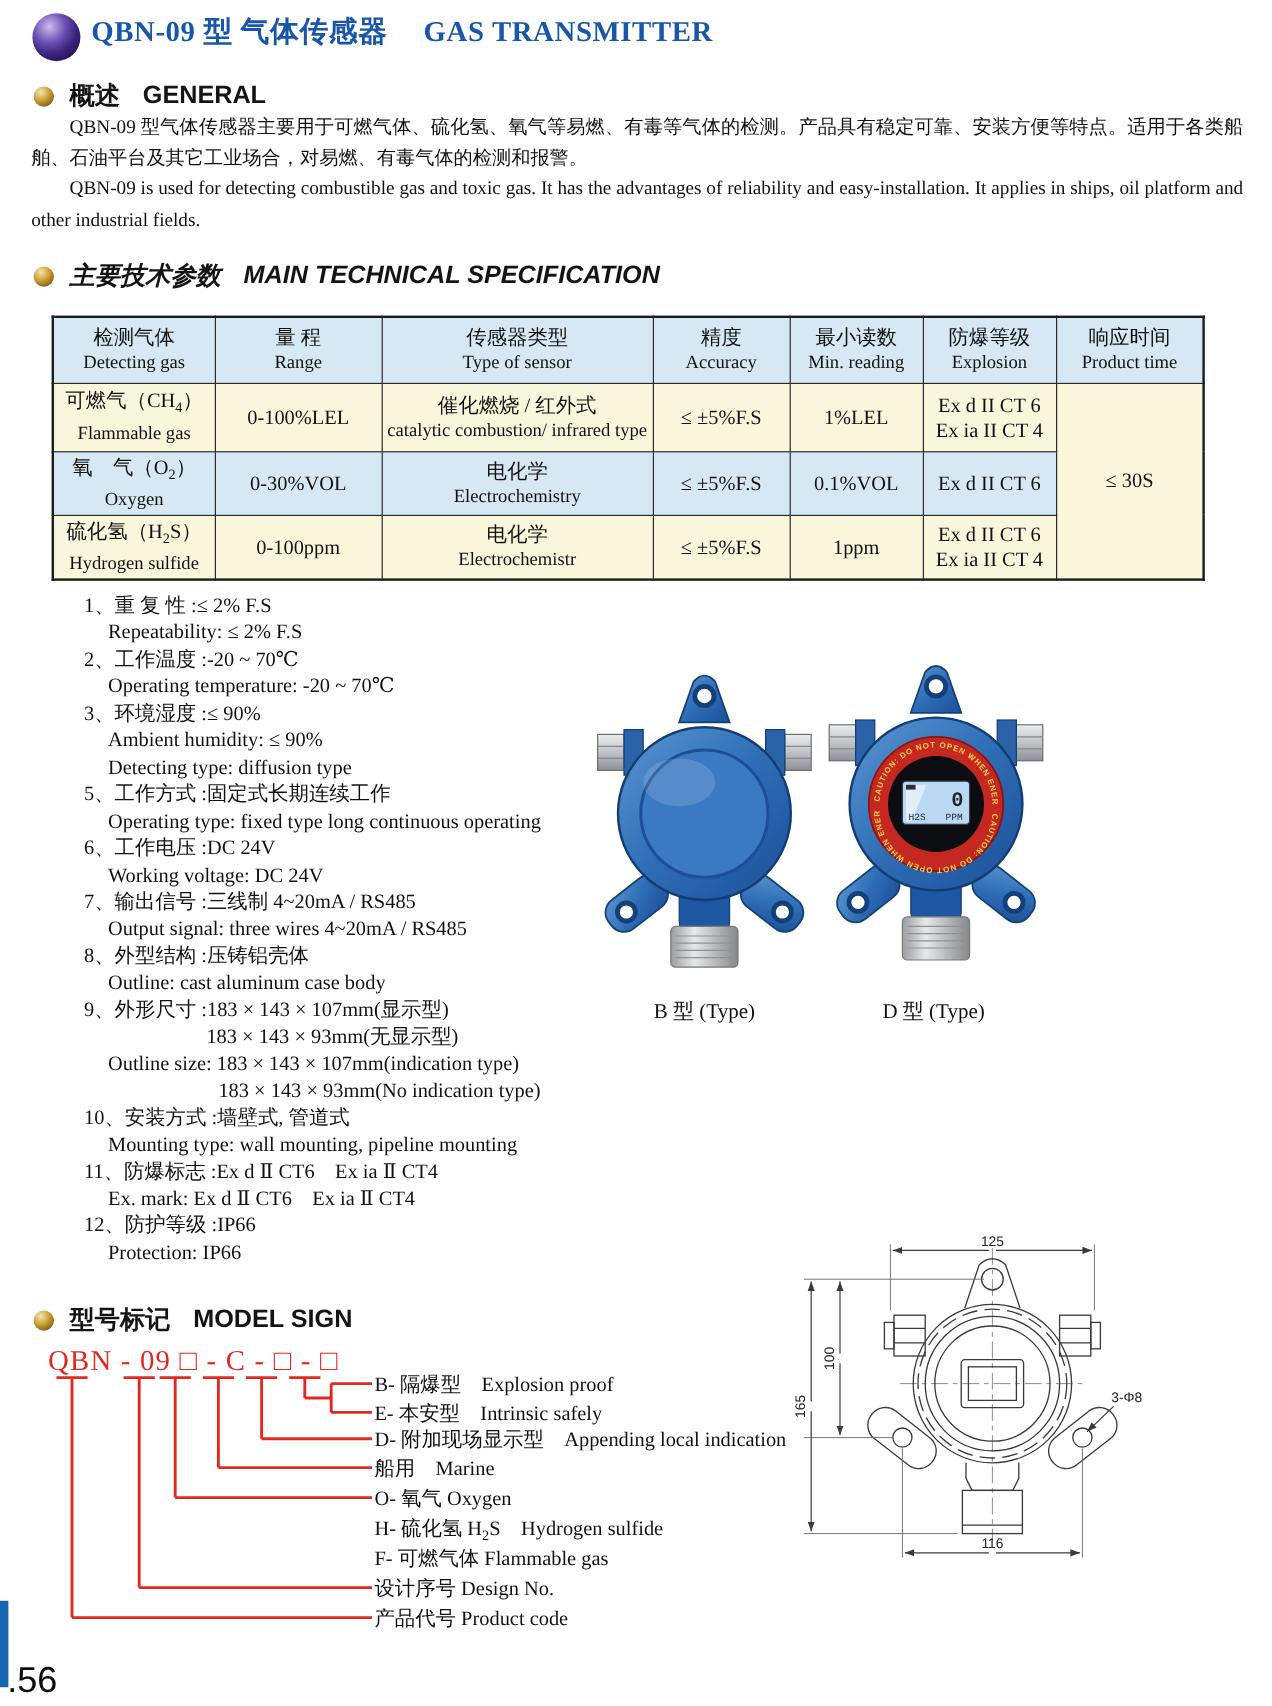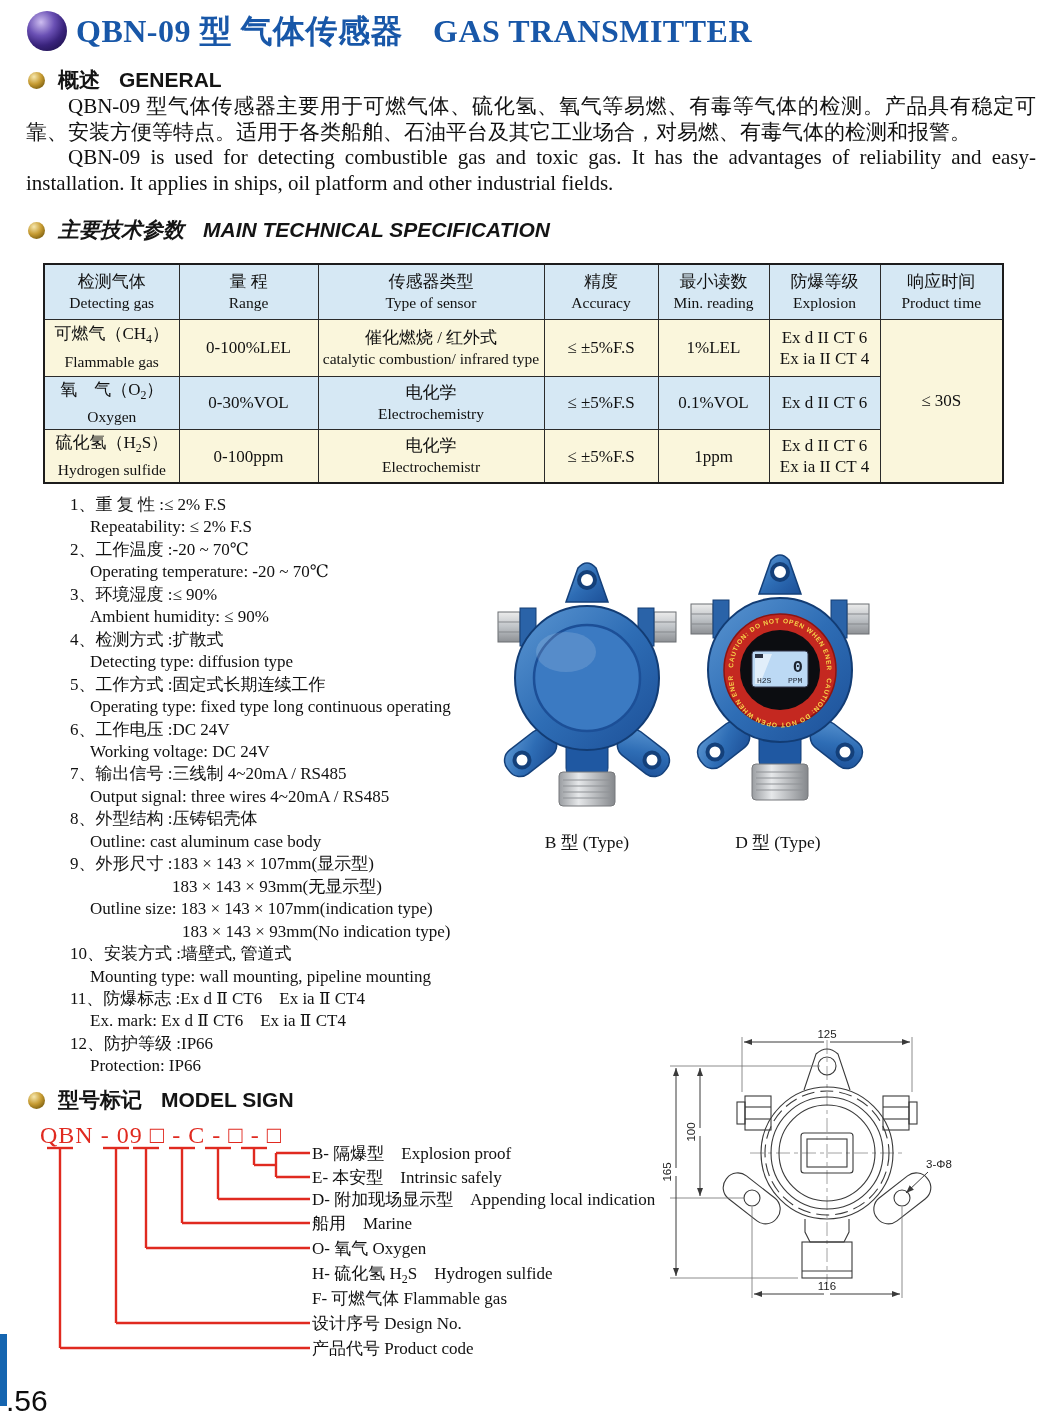--- a/index.html
+++ b/index.html
@@ -13,32 +13,32 @@
     position:absolute; width:40px; height:40px; border-radius:50%;
     background:radial-gradient(circle at 35% 28%, #cdbdf0 0%, #6a50b4 35%, #39237c 60%, #120a38 100%);
   }
   .sphere-sm{
     width:17px; height:17px; border-radius:50%; flex:0 0 auto;
     background:radial-gradient(circle at 35% 28%, #f6e7ae 0%, #c79c33 45%, #8a6a16 75%, #4d3a07 100%);
   }
   
   .doc-title{
     position:absolute; left:76px; top:10px; white-space:nowrap;
-    font-weight:bold; font-size:32px; color:#1857a8; letter-spacing:0.5px;
+    font-weight:bold; font-size:24px; color:#1857a8; letter-spacing:0.5px;
   }
   .doc-title .gap{display:inline-block; width:30px;}
   .sec-head{
     position:absolute; left:28px; display:flex; align-items:center; gap:13px;
     font-family:"Liberation Sans","DejaVu Sans",sans-serif;
     font-weight:bold; font-size:21px; color:#141414; white-space:nowrap;
   }
   .sec-head .en{margin-left:6px;}
   
   .paras{position:absolute; left:26px; top:94px; width:1010px;
-    font-size:21px; line-height:25.5px; text-align:justify;}
+    font-size:16px; line-height:25.5px; text-align:justify;}
   .paras p{margin:0; text-indent:2em;}
   
   table.spec{
     position:absolute; left:43px; top:263px; width:959px;
     border-collapse:collapse; table-layout:fixed; text-align:center;
     font-size:17px; line-height:21px;
   }
   table.spec td,table.spec th{
     border:1px solid #2b2b2b; padding:2px 3px; font-weight:normal; vertical-align:middle;
   }
@@ -189,21 +189,20 @@
   </tbody>
     </table>
 
   <div class="spec-list">
     <div class="cn">1、重 复 性 :≤ 2% F.S</div>
     <div class="en">Repeatability: ≤ 2% F.S</div>
     <div class="cn">2、工作温度 :-20 ~ 70℃</div>
     <div class="en">Operating temperature: -20 ~ 70℃</div>
     <div class="cn">3、环境湿度 :≤ 90%</div>
     <div class="en">Ambient humidity: ≤ 90%</div>
-    <div class="cn">4、检测方式 :扩散式</div>
     <div class="en">Detecting type: diffusion type</div>
     <div class="cn">5、工作方式 :固定式长期连续工作</div>
     <div class="en">Operating type: fixed type long continuous operating</div>
     <div class="cn">6、工作电压 :DC 24V</div>
     <div class="en">Working voltage: DC 24V</div>
     <div class="cn">7、输出信号 :三线制 4~20mA / RS485</div>
     <div class="en">Output signal: three wires 4~20mA / RS485</div>
     <div class="cn">8、外型结构 :压铸铝壳体</div>
     <div class="en">Outline: cast aluminum case body</div>
     <div class="cn">9、外形尺寸 :183 × 143 × 107mm(显示型)</div>

